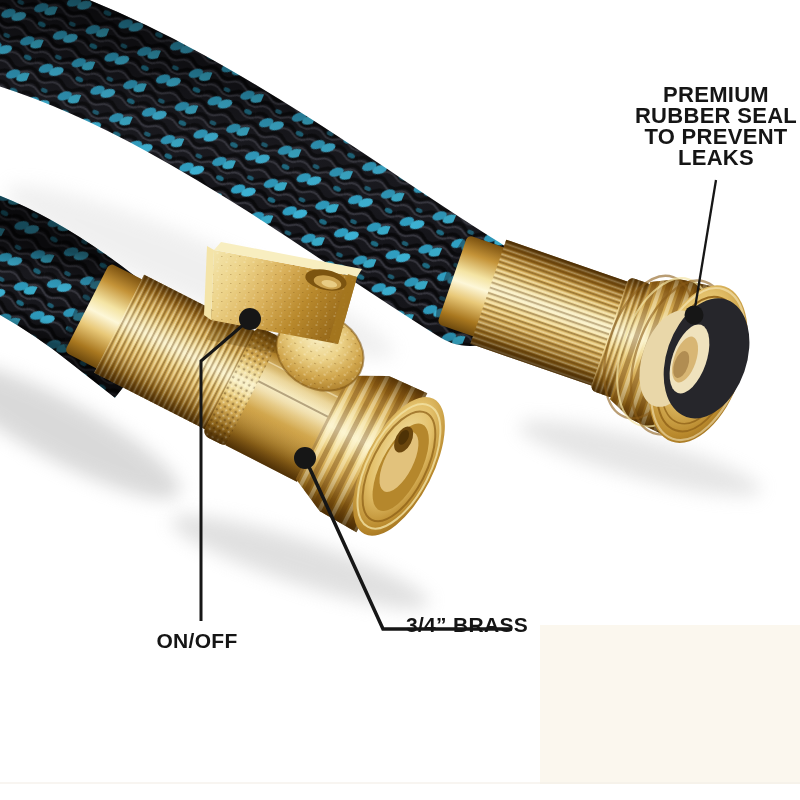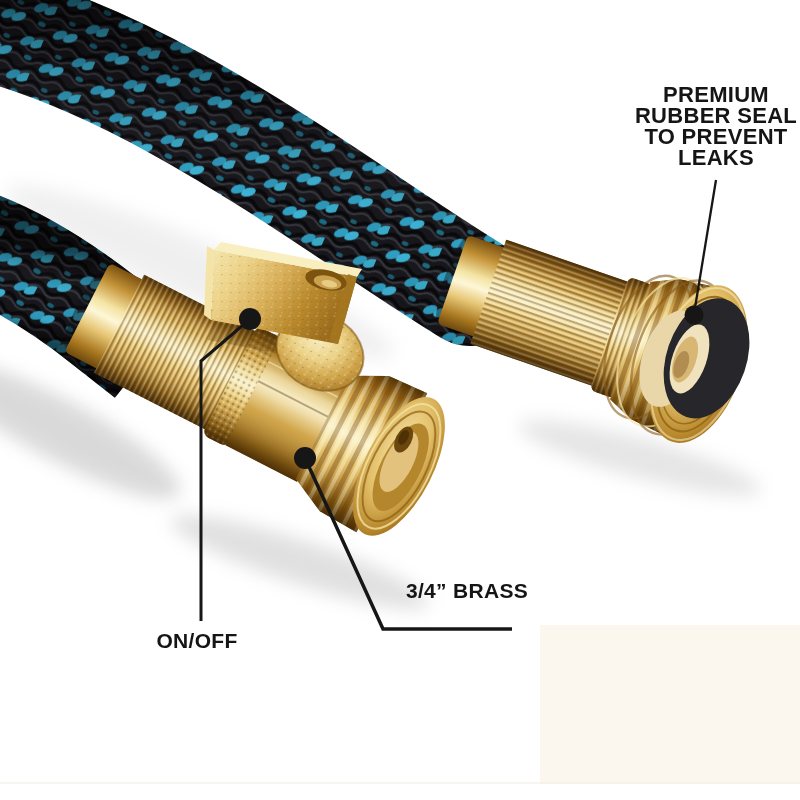--- a/index.html
+++ b/index.html
@@ -3,21 +3,21 @@
 <meta charset="utf-8">
 <style>
   html,body{margin:0;padding:0;}
   body{font-family:"Liberation Sans",sans-serif;background:#ffffff;}
   .stage{position:relative;width:800px;height:784px;overflow:hidden;background:#0ea5e9;}
   .stage svg{position:absolute;left:0;top:0;}
   .label{position:absolute;text-align:center;color:#151515;font-weight:700;
          letter-spacing:.3px;line-height:21px;font-size:22px;}
   .label div{white-space:nowrap;}
   #label-seal{left:606px;top:84px;width:220px;}
-  #label-connectors{left:357px;top:581px;width:220px;font-size:21px;line-height:20px;}
+  #label-connectors{left:357px;top:615px;width:220px;font-size:21px;line-height:20px;}
   #label-valve{left:97px;top:631px;width:200px;font-size:21px;line-height:20px;}
 </style>
 </head>
 <body>
 
 <div class="stage">
 
 <svg width="800" height="800" viewBox="0 0 800 800">
   <title>Expandable garden hose ends with brass fittings: on/off valve connector and female coupler with rubber seal</title>
   <defs>

